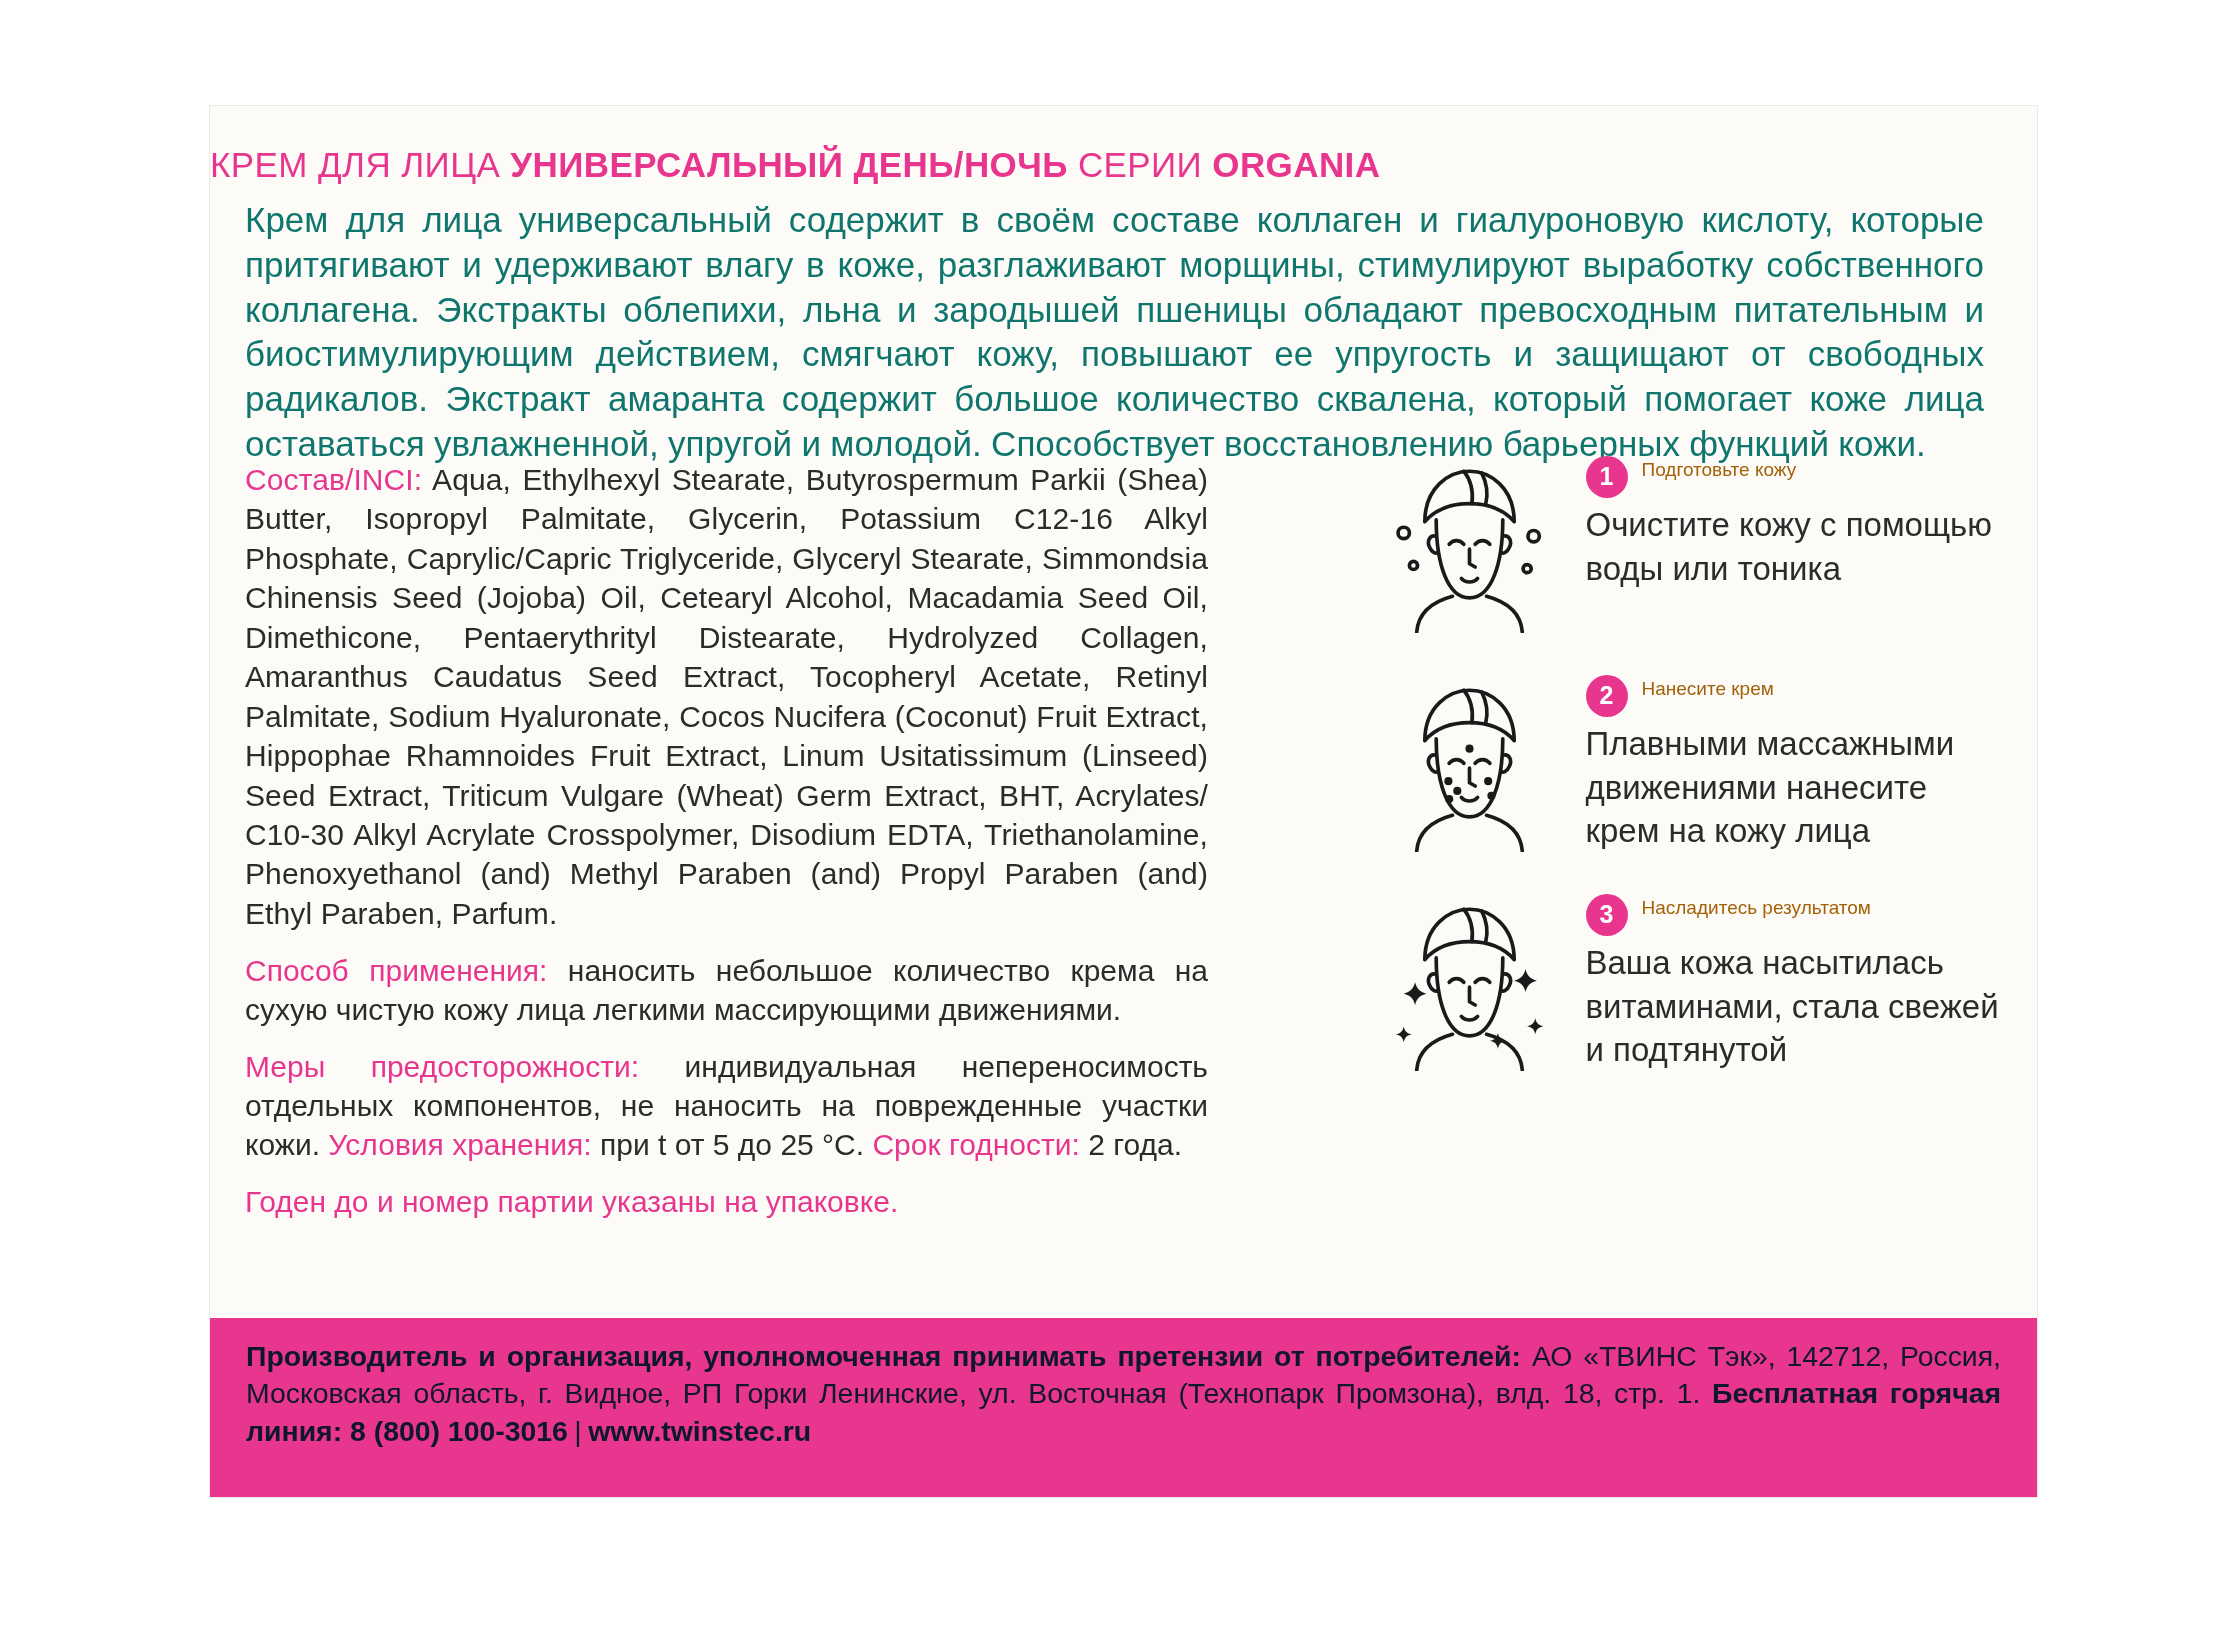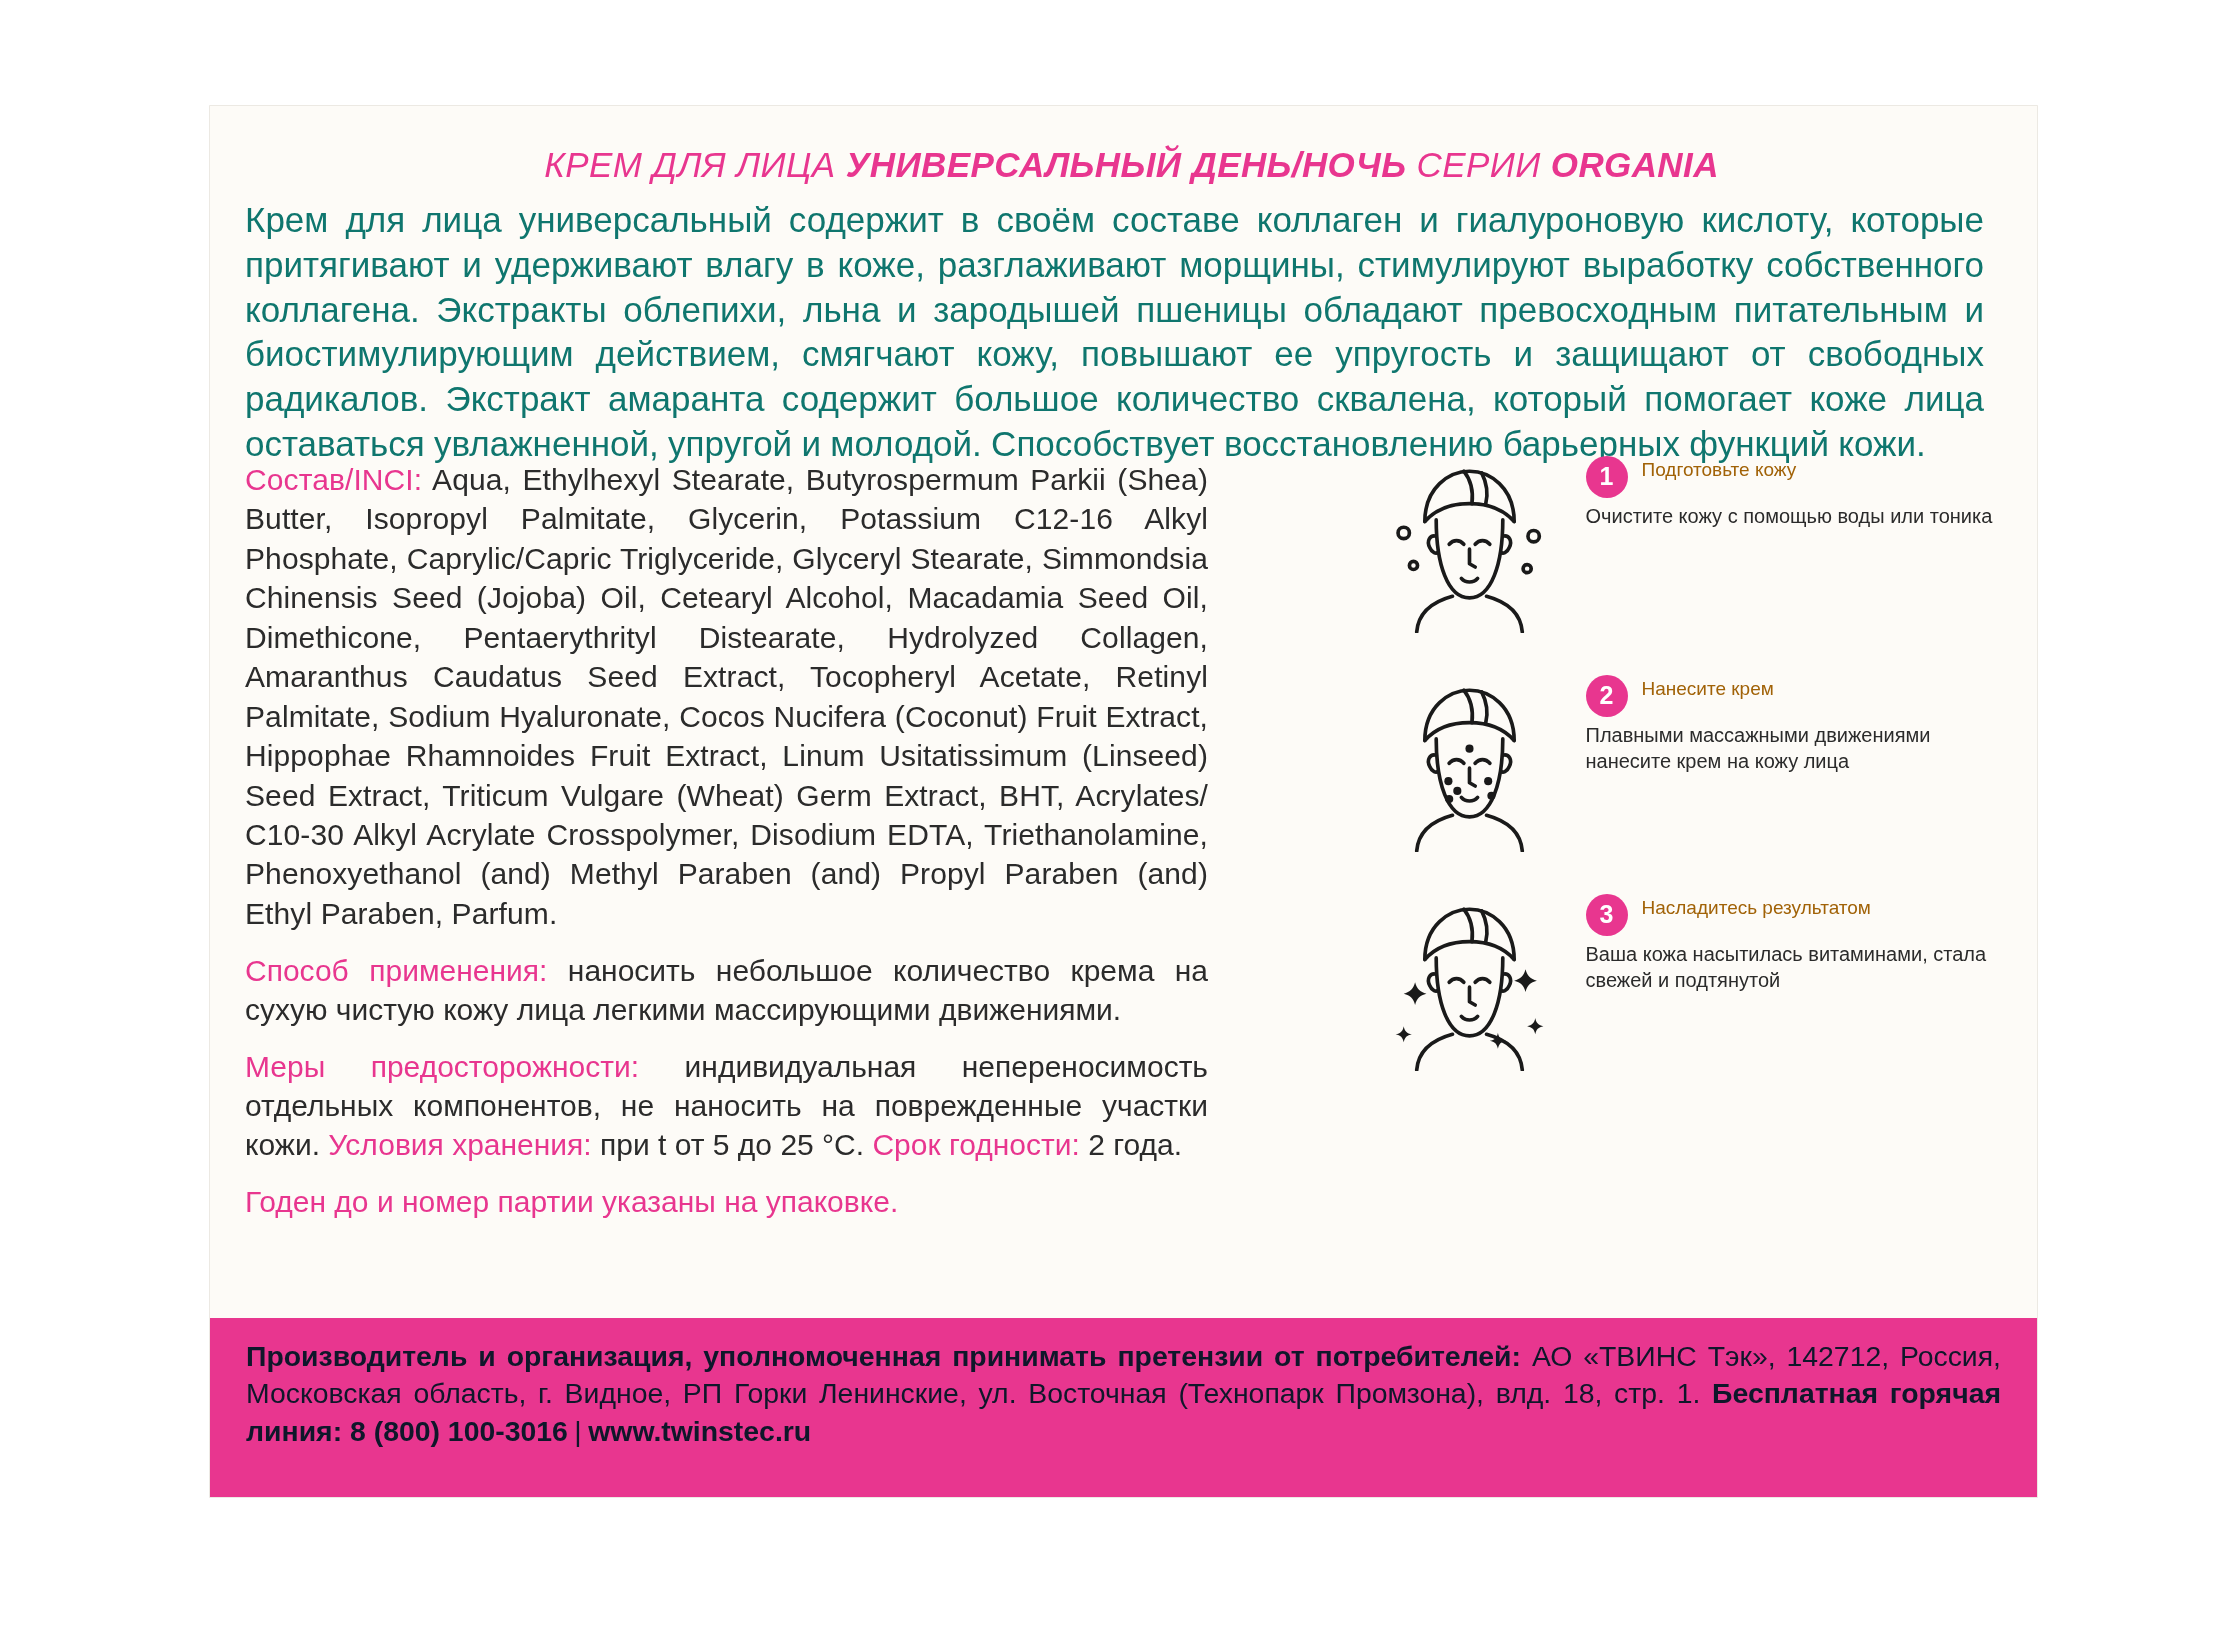--- a/index.html
+++ b/index.html
@@ -27,30 +27,29 @@
   #package::before {
     content: "";
     position: absolute;
     left: -4.9px; top: -4.9px; right: -4.9px; bottom: -4.9px;
     background: transparent;
   }
 
   
   .headline {
     position: absolute;
-    left: 8px;
+    left: 0;
     top: 39px;
     width: 100%;
-    text-align: center;
+    text-align: left;
     font-size: 35px;
     letter-spacing: 0.4px;
     color: #e8368f;
     font-weight: 400;
     white-space: nowrap;
-    font-style: italic;
   }
   .headline .b { font-weight: 700; }
 
   
   .intro {
     position: absolute;
     left: 35px;
     top: 92px;
     width: 1739px;
     font-size: 35px;
@@ -124,21 +123,21 @@
     margin-top: 0.8px;
   }
   .step-title {
     color: #a16207;
     font-size: 19px;
     font-weight: 400;
     line-height: 1.12;
     padding-top: 4.1px;
   }
   .step-text {
-    font-size: 20px;
+    font-size: 33px;
     line-height: 1.33;
     color: #2b2b2b;
     padding-left: 0px;
   }
 
   
   .footer {
     position: absolute;
     left: 0;
     bottom: 0;

